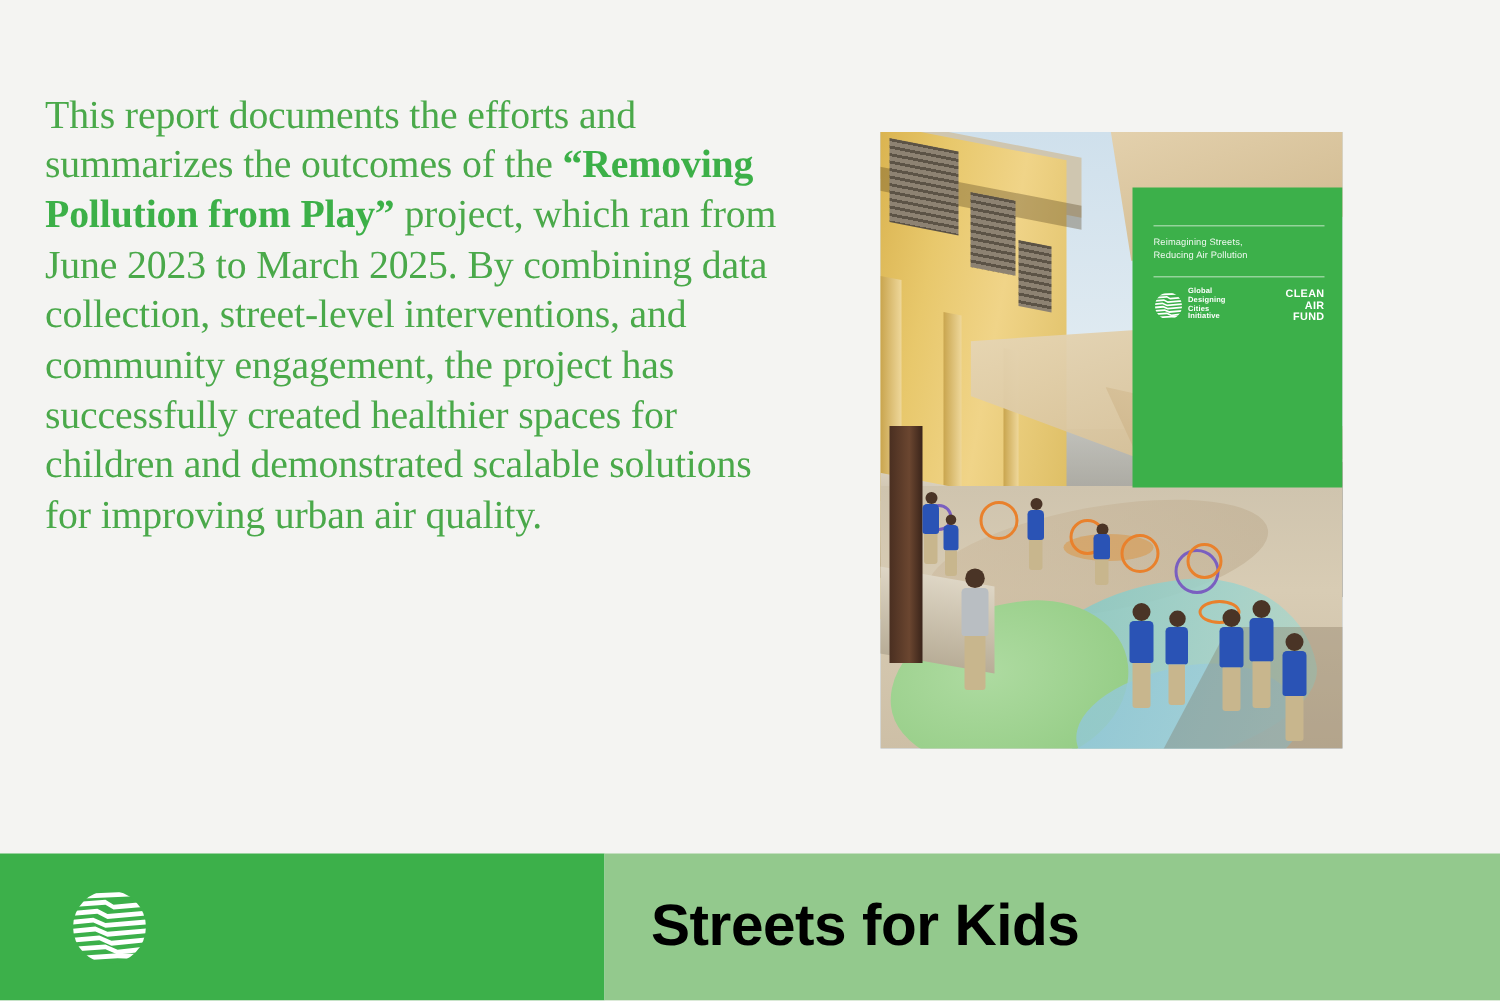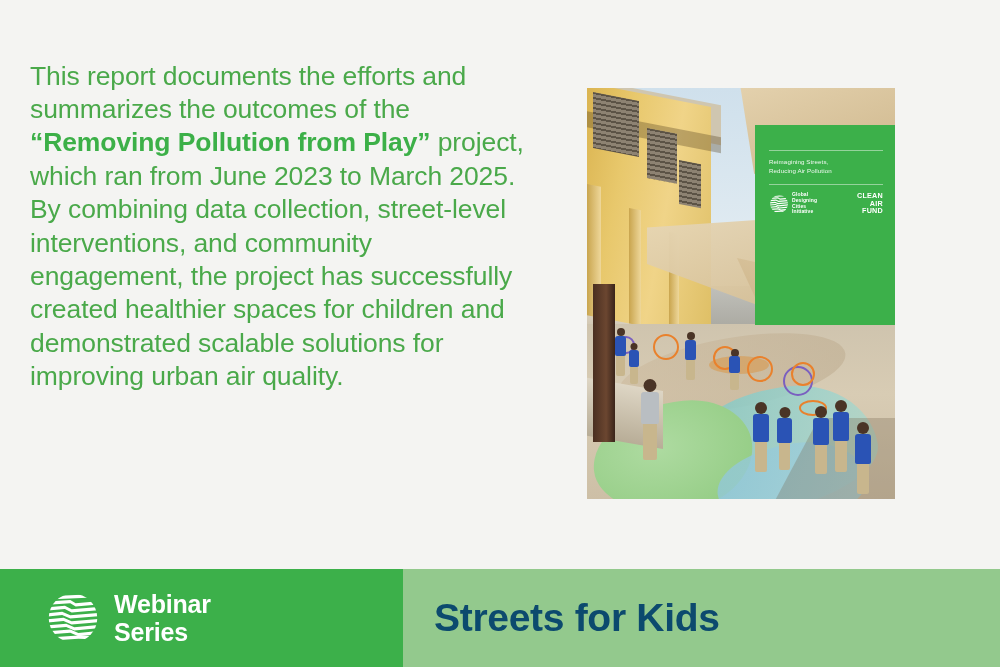--- a/index.html
+++ b/index.html
@@ -25,20 +25,21 @@
   #body-copy {
     position: absolute;
     left: 30px;
     top: 33px;
     width: 500px;
     font-size: 26.5px;
     line-height: 33.4px;
     color: #4aa94a;
     font-weight: 400;
     letter-spacing: -0.1px;
+    font-family: Liberation Serif, serif;
   }
   #body-copy .strong {
     font-weight: 700;
     color: #3cb048;
   }
 
   
   #photo-frame {
     position: absolute;
     left: 587px;
@@ -339,21 +340,21 @@
   }
   #footer-right {
     flex: 1;
     background: #93c98d;
     display: flex;
     align-items: center;
     padding-left: 31px;
     box-sizing: border-box;
   }
   #footer-title {
-    color: #0c4a6e;
+    color: #000000;
     font-size: 39px;
     font-weight: 700;
     letter-spacing: -0.3px;
   }
 </style>
 </head>
 <body>
 
 <div id="slide">
 
@@ -518,21 +519,19 @@
             <path d="M-2 8 L18 6.6 L22 9 L42 7.2 L42 9.6 L22 11.4 L18 9 L-2 10.4 Z"></path>
             <path d="M-2 12.4 L14 11 L19 13.6 L42 11.6 L42 14 L19 16 L14 13.4 L-2 14.8 Z"></path>
             <path d="M-2 16.8 L12 15.4 L18 18 L42 16 L42 18.4 L18 20.4 L12 17.8 L-2 19.2 Z"></path>
             <path d="M-2 21.2 L13 19.8 L19 22.4 L42 20.4 L42 22.8 L19 24.8 L13 22.2 L-2 23.6 Z"></path>
             <path d="M-2 25.6 L15 24.2 L21 26.8 L42 24.8 L42 27.2 L21 29.2 L15 26.6 L-2 28 Z"></path>
             <path d="M-2 30 L18 28.6 L24 31.2 L42 29.2 L42 31.6 L24 33.6 L18 31 L-2 32.4 Z"></path>
             <path d="M2 34.4 L24 33 L42 33.6 L42 36 L24 35.4 L2 36.8 Z"></path>
           </g>
         </svg>
       </span>
-      <div id="footer-brand-text">Webinar
-Series</div>
     </div>
     <div id="footer-right">
       <div id="footer-title">Streets for Kids</div>
     </div>
   </div>
 
 </div>
 
 </body></html>

